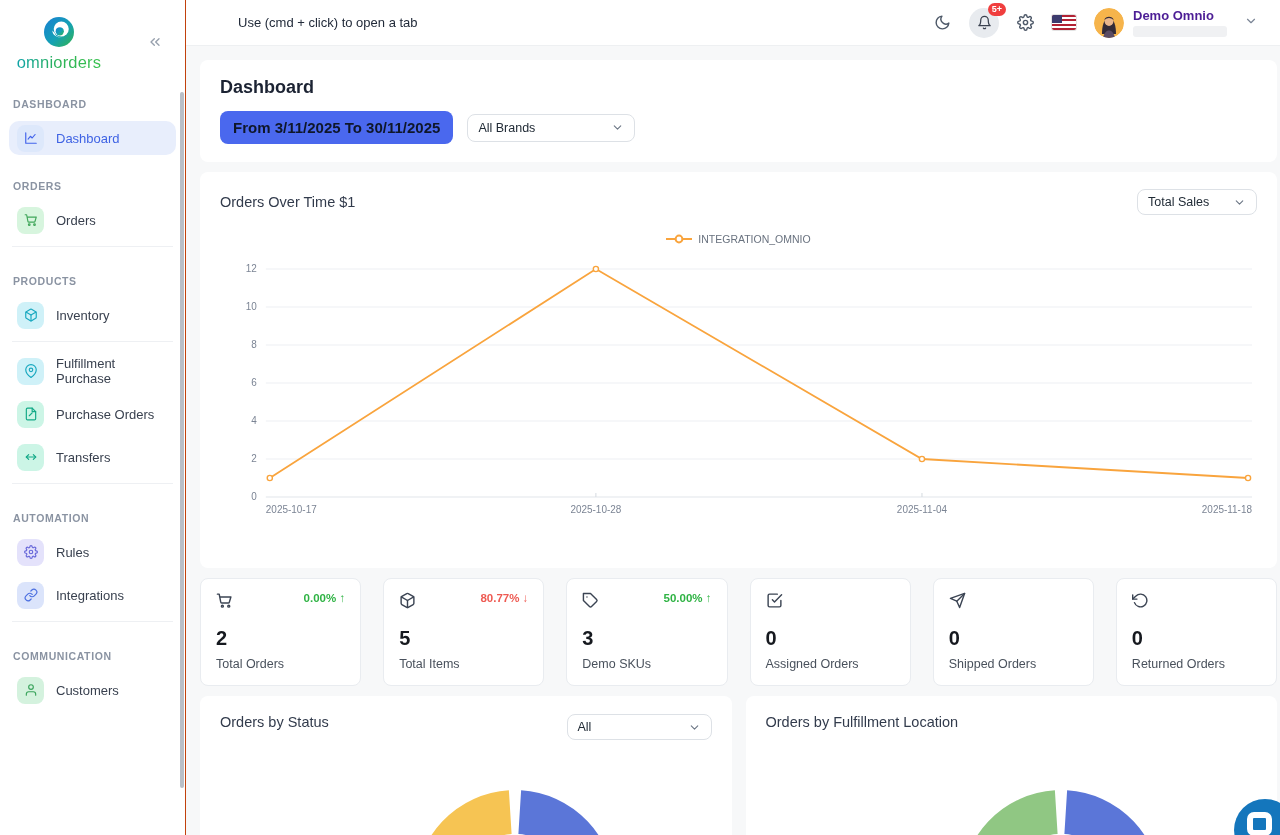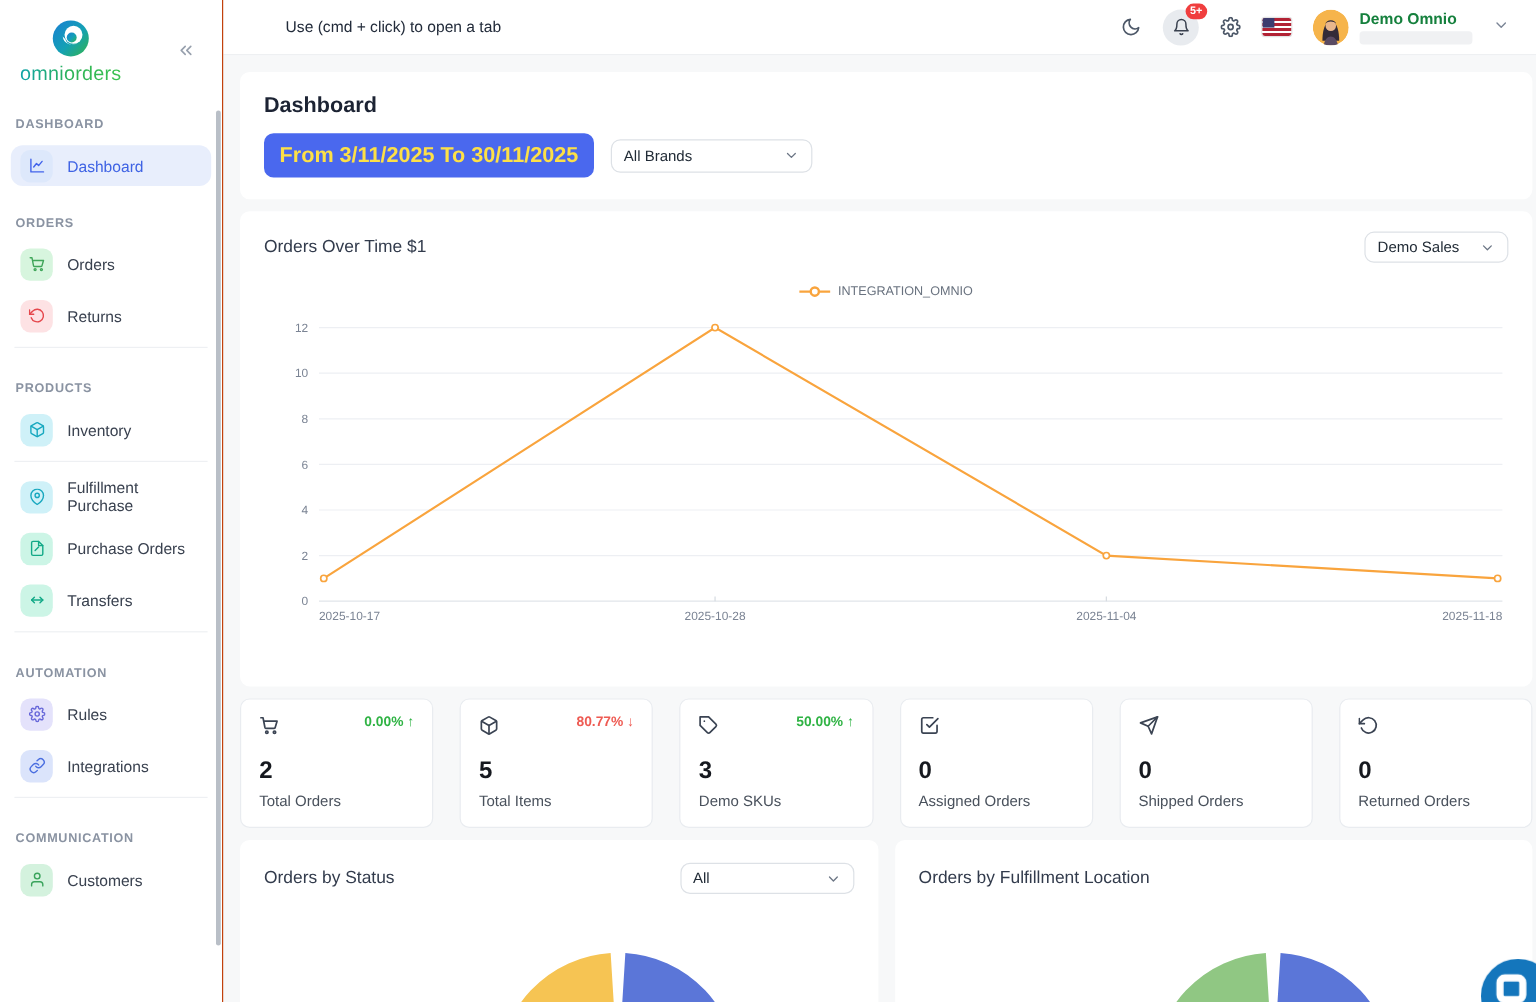--- a/index.html
+++ b/index.html
@@ -50,30 +50,30 @@
     align-items:center; justify-content:center; position:relative; cursor:pointer; }
   .bell-wrap svg { width:15px; height:15px; color:#39414f; }
   .bell-badge { position:absolute; top:-5px; right:-7px; background:#f03e3e; color:#fff;
     font-size:9px; font-weight:700; padding:2px 4px; border-radius:9px; line-height:1; }
   .flag { width:24px; height:15px; border-radius:2px; position:relative; overflow:hidden;
     background:repeating-linear-gradient(180deg,#b22234 0 2.2px,#fff 2.2px 4.3px);
     box-shadow:0 0 0 1px #e3e3e3; cursor:pointer; }
   .flag-canton { position:absolute; left:0; top:0; width:10px; height:8px; background:#3c3b6e; }
   .user-menu { display:flex; align-items:flex-start; gap:9px; cursor:pointer; }
   .avatar { width:30px; height:30px; border-radius:50%; overflow:hidden; flex-shrink:0; }
-  .user-name { font-size:13px; font-weight:700; color:#15803d; line-height:1.2; }
+  .user-name { font-size:13px; font-weight:700; color:#4c1d95; line-height:1.2; }
   .user-email-blur { margin-top:3px; width:94px; height:11px; border-radius:3px; background:#f0f1f3; }
   .chev { width:14px; height:14px; color:#7b8596; margin-left:8px; margin-top:6px; }
   
   .content { flex:1; overflow:hidden; padding:14px 3px 0 14px; }
   .card { background:#fff; border-radius:8px; margin-bottom:10px; }
   .head-card { padding:17px 20px 18px; }
   .page-title { font-size:18px; font-weight:700; color:#1c2333; }
   .filters-row { display:flex; align-items:center; gap:14px; margin-top:13px; }
-  .date-btn { background:#4a68ee; color:#fde047; border:none; font-family:inherit; font-size:18px;
+  .date-btn { background:#4a68ee; color:#0f172a; border:none; font-family:inherit; font-size:15px;
     font-weight:700; padding:8px 13px; border-radius:8px; cursor:pointer; }
   .select-box { border:1px solid #dde1e6; border-radius:8px; background:#fff; display:flex;
     align-items:center; justify-content:space-between; padding:0 10px; font-size:12.5px;
     color:#212b36; height:28px; cursor:pointer; }
   .select-box svg { width:13px; height:13px; color:#6c7685; }
   .w-brands { width:168px; }
   .w-metric { width:120px; height:26px; }
   .w-status { width:145px; height:26px; }
   
   .chart-card { padding:17px 20px; height:396px; }
@@ -91,21 +91,21 @@
   .stat-head .s-icon { width:17px; height:17px; color:#3b4453; }
   .stat-delta { font-size:11.5px; font-weight:600; }
   .stat-delta.up { color:#2fb344; }
   .stat-delta.down { color:#ee5a52; }
   .stat-value { font-size:20px; font-weight:700; color:#16191f; margin-top:11px; }
   .stat-label { font-size:12.5px; color:#49515c; margin-top:7px; }
   
   .bottom-row { display:flex; gap:14px; }
   .panel { flex:1; background:#fff; border-radius:8px; padding:18px 20px; height:430px;
     position:relative; overflow:hidden; }
-  .panel-head { display:flex; align-items:center; justify-content:space-between; height:28px; }
+  .panel-head { display:flex; align-items:flex-start; justify-content:space-between; height:28px; }
   .donut-svg { position:absolute; left:205px; top:84px; width:220px; height:220px; }
   
   .chat-widget { position:fixed; right:-16px; bottom:-26px; width:62px; height:62px;
     border-radius:50%; background:#1476bc; cursor:pointer; }
   .chat-widget .bubble { position:absolute; left:13px; top:13px; width:25px; height:24px;
     border:6px solid #fff; border-radius:7px; }
   svg.stroke { fill:none; stroke:currentColor; stroke-width:2; stroke-linecap:round; stroke-linejoin:round; }
 </style>
 </head>
 <body>
@@ -148,29 +148,20 @@
       <div class="nav-item">
         <span class="icon-badge st-green">
           <svg class=" stroke" viewBox="0 0 24 24">
             <circle cx="9" cy="20" r="1.4"></circle>
             <circle cx="18" cy="20" r="1.4"></circle>
             <path d="M2 3h2.5l2.2 11.2a1.8 1.8 0 0 0 1.8 1.4h8.6a1.8 1.8 0 0 0 1.8-1.4L21 7H5.5"></path>
           </svg>
         </span>
         <span class="nav-label">Orders</span>
       </div>
-      <div class="nav-item">
-        <span class="icon-badge st-red">
-          <svg class=" stroke" viewBox="0 0 24 24">
-            <polyline points="1 4 1 10 7 10"></polyline>
-            <path d="M3.5 15a9 9 0 1 0 2.1-9.4L1 10"></path>
-          </svg>
-        </span>
-        <span class="nav-label">Returns</span>
-      </div>
       <div class="nav-divider"></div>
       <div class="nav-section-label">PRODUCTS</div>
       <div class="nav-item">
         <span class="icon-badge st-cyan">
           <svg class=" stroke" viewBox="0 0 24 24">
             <path d="M21 16V8a2 2 0 0 0-1-1.73l-7-4a2 2 0 0 0-2 0l-7 4A2 2 0 0 0 3 8v8a2 2 0 0 0 1 1.73l7 4a2 2 0 0 0 2 0l7-4A2 2 0 0 0 21 16z"></path>
             <polyline points="3.3 7 12 12 20.7 7"></polyline>
             <line x1="12" y1="22" x2="12" y2="12"></line>
           </svg>
         </span>
@@ -295,21 +286,21 @@
               <polyline points="6 9 12 15 18 9"></polyline>
             </svg>
         </div>
       </div>
     </section>
 
     <section class="card chart-card">
       <div class="chart-head">
         <span class="panel-title">Orders Over Time $1</span>
         <div class="select-box w-metric">
-          <span>Demo Sales</span>
+          <span>Total Sales</span>
           <svg class="stroke" viewBox="0 0 24 24">
               <polyline points="6 9 12 15 18 9"></polyline>
             </svg>
         </div>
       </div>
       <div class="chart-legend" id="line-legend">
           <svg width="26" height="10">
             <line x1="0" y1="5" x2="26" y2="5" stroke="#f9a43d" stroke-width="2"></line>
             <circle cx="13" cy="5" r="3.4" fill="#fff" stroke="#f9a43d" stroke-width="2"></circle>
           </svg>

